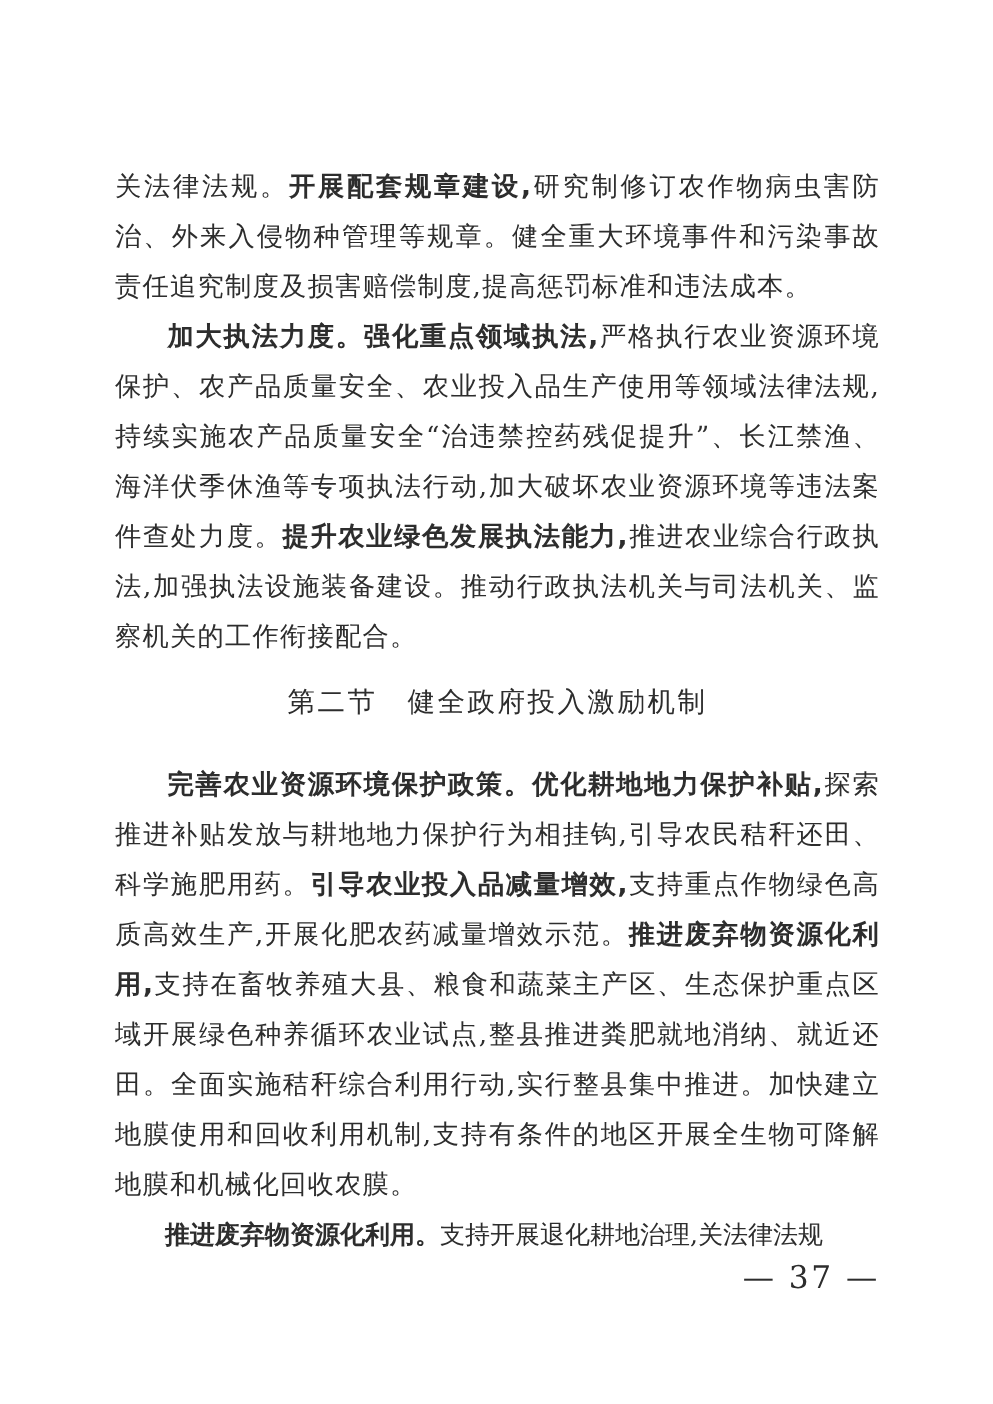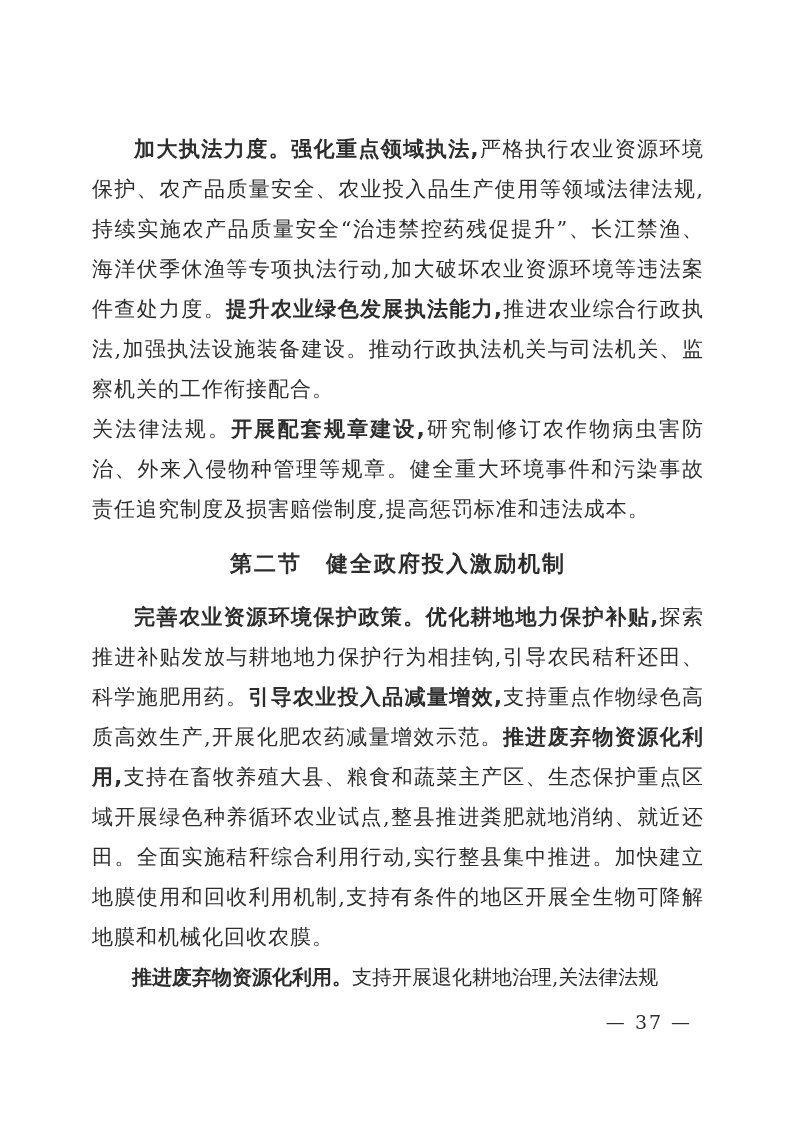--- a/index.html
+++ b/index.html
@@ -30,44 +30,44 @@
   .seg { font-family: inherit; }
   .seg.bold {
     font-family: "DejaVu Sans", "Liberation Sans", sans-serif;
     font-weight: 700;
   }
   .section-heading {
     font-size: 22px;
     line-height: 40px;
     letter-spacing: 2px;
     text-align: center;
-    font-weight: 700;
-    margin: 14px 0 14px 0;
+    font-weight: 400;
+    margin: 14px 0 24px 0;
   }
   .page-footer {
     position: absolute;
     top: 1008px;
     left: 584px;
     width: 130px;
     text-align: center;
-    font-size: 19px;
+    font-size: 25px;
     line-height: 28px;
     letter-spacing: 2px;
     color: #2d2d2d;
   }
 </style>
 </head>
 <body>
 
 <div class="page">
   <div class="body-text">
 
+    <p class="para"><span class="seg">关法律法规。</span><span class="seg bold">开展配套规章建设,</span><span class="seg">研究制修订农作物病虫害防治、外来入侵物种管理等规章。健全重大环境事件和污染事故责任追究制度及损害赔偿制度,提高惩罚标准和违法成本。</span></p>
+
     <p class="para indent"><span class="seg bold">加大执法力度。强化重点领域执法,</span><span class="seg">严格执行农业资源环境保护、农产品质量安全、农业投入品生产使用等领域法律法规,持续实施农产品质量安全“治违禁控药残促提升”、长江禁渔、海洋伏季休渔等专项执法行动,加大破坏农业资源环境等违法案件查处力度。</span><span class="seg bold">提升农业绿色发展执法能力,</span><span class="seg">推进农业综合行政执法,加强执法设施装备建设。推动行政执法机关与司法机关、监察机关的工作衔接配合。</span></p>
-
-    <p class="para"><span class="seg">关法律法规。</span><span class="seg bold">开展配套规章建设,</span><span class="seg">研究制修订农作物病虫害防治、外来入侵物种管理等规章。健全重大环境事件和污染事故责任追究制度及损害赔偿制度,提高惩罚标准和违法成本。</span></p>
 
     <h2 class="section-heading">第二节　健全政府投入激励机制</h2>
 
     <p class="para indent"><span class="seg bold">完善农业资源环境保护政策。优化耕地地力保护补贴,</span><span class="seg">探索推进补贴发放与耕地地力保护行为相挂钩,引导农民秸秆还田、科学施肥用药。</span><span class="seg bold">引导农业投入品减量增效,</span><span class="seg">支持重点作物绿色高质高效生产,开展化肥农药减量增效示范。</span><span class="seg bold">推进废弃物资源化利用,</span><span class="seg">支持在畜牧养殖大县、粮食和蔬菜主产区、生态保护重点区域开展绿色种养循环农业试点,整县推进粪肥就地消纳、就近还田。全面实施秸秆综合利用行动,实行整县集中推进。加快建立地膜使用和回收利用机制,支持有条件的地区开展全生物可降解地膜和机械化回收农膜。</span></p>
 
     <p class="para indent para-last"><span class="seg bold">推进废弃物资源化利用。</span><span class="seg">支持开展退化耕地治理,关法律法规</span></p>
 
   </div>
 
   <div class="page-footer">— 37 —</div>

